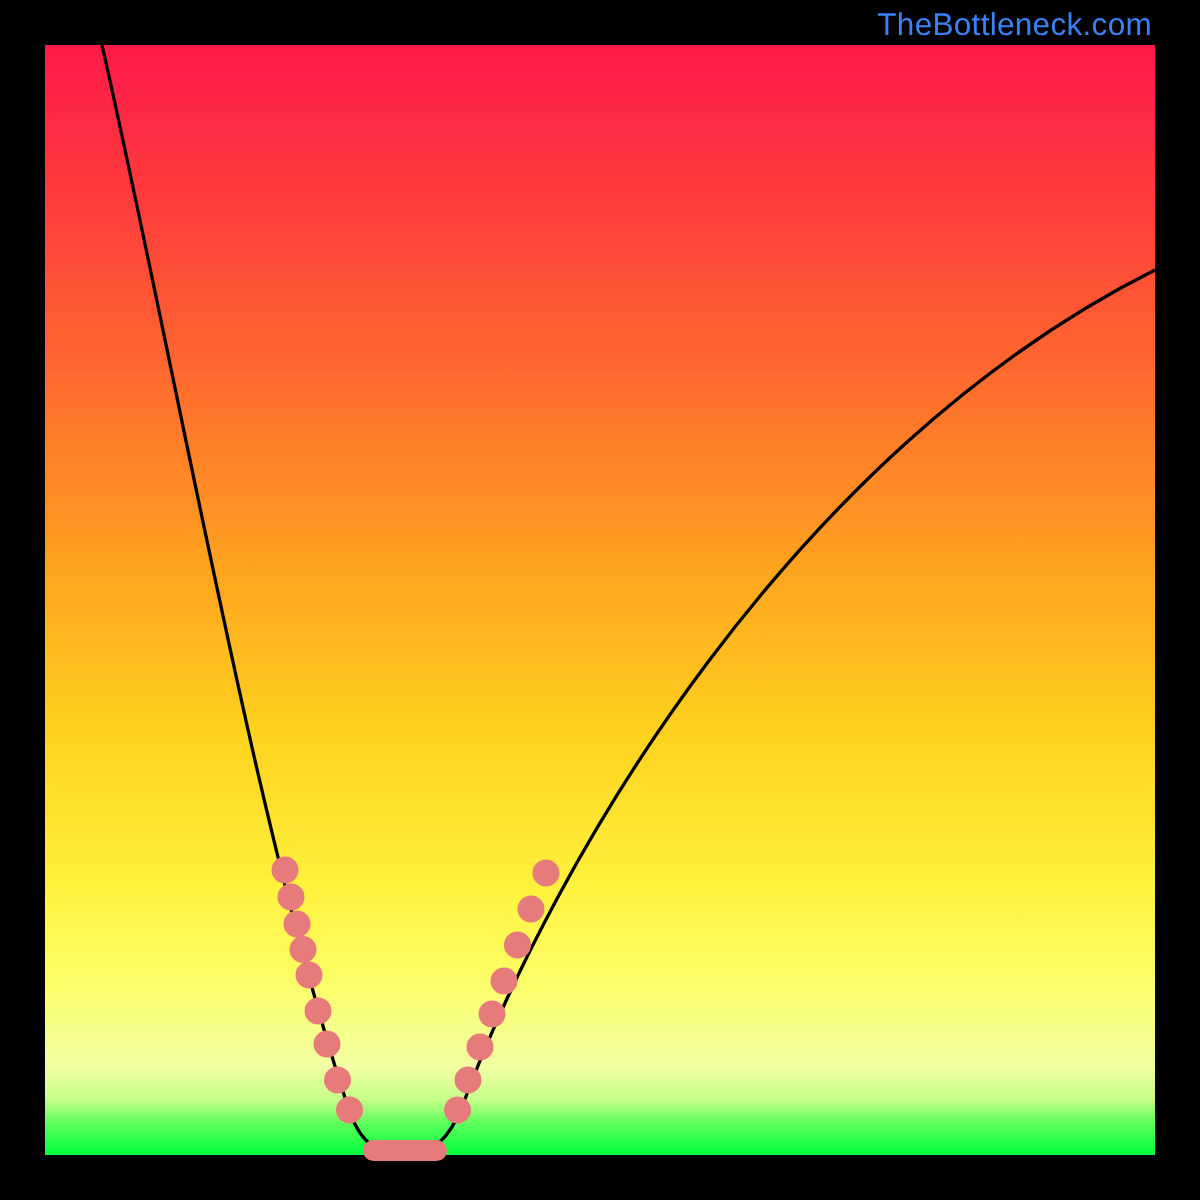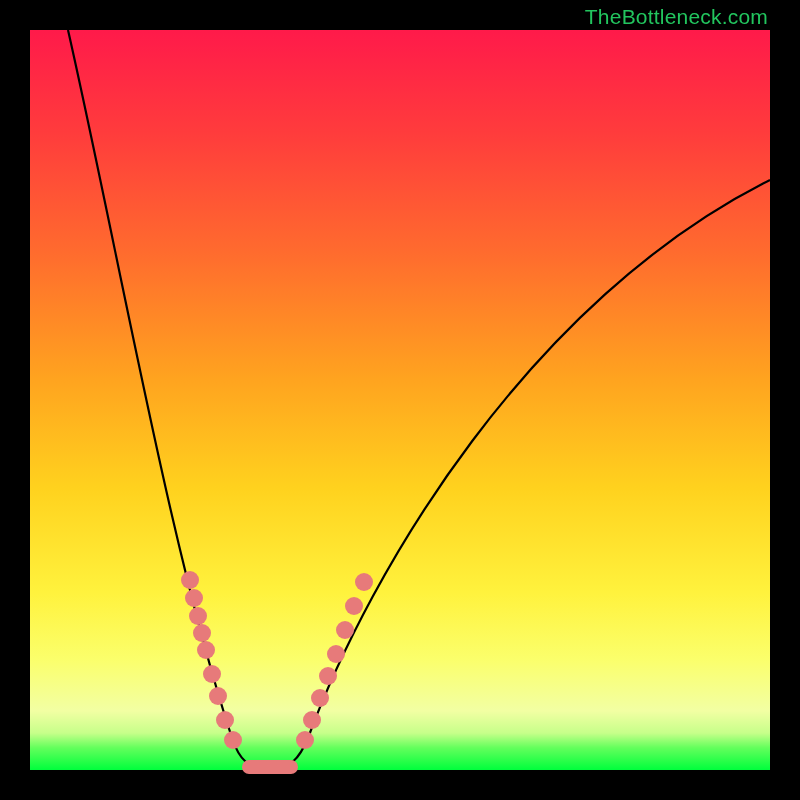--- a/index.html
+++ b/index.html
@@ -29,21 +29,21 @@
       #f2ffa3 92%,
       #c7ff8a 95%,
       #63ff5c 97%,
       #00ff3c 100%
     );
   }
   .watermark {
     position: absolute;
     top: 5px;
     right: 32px;
-    color: #22c55e;
+    color: #3b82f6;
     font-size: 21px;
     font-weight: 400;
     letter-spacing: 0.2px;
     text-align: center;
   }
   svg.curves {
     position: absolute;
     left: 0;
     top: 0;
     width: 740px;

